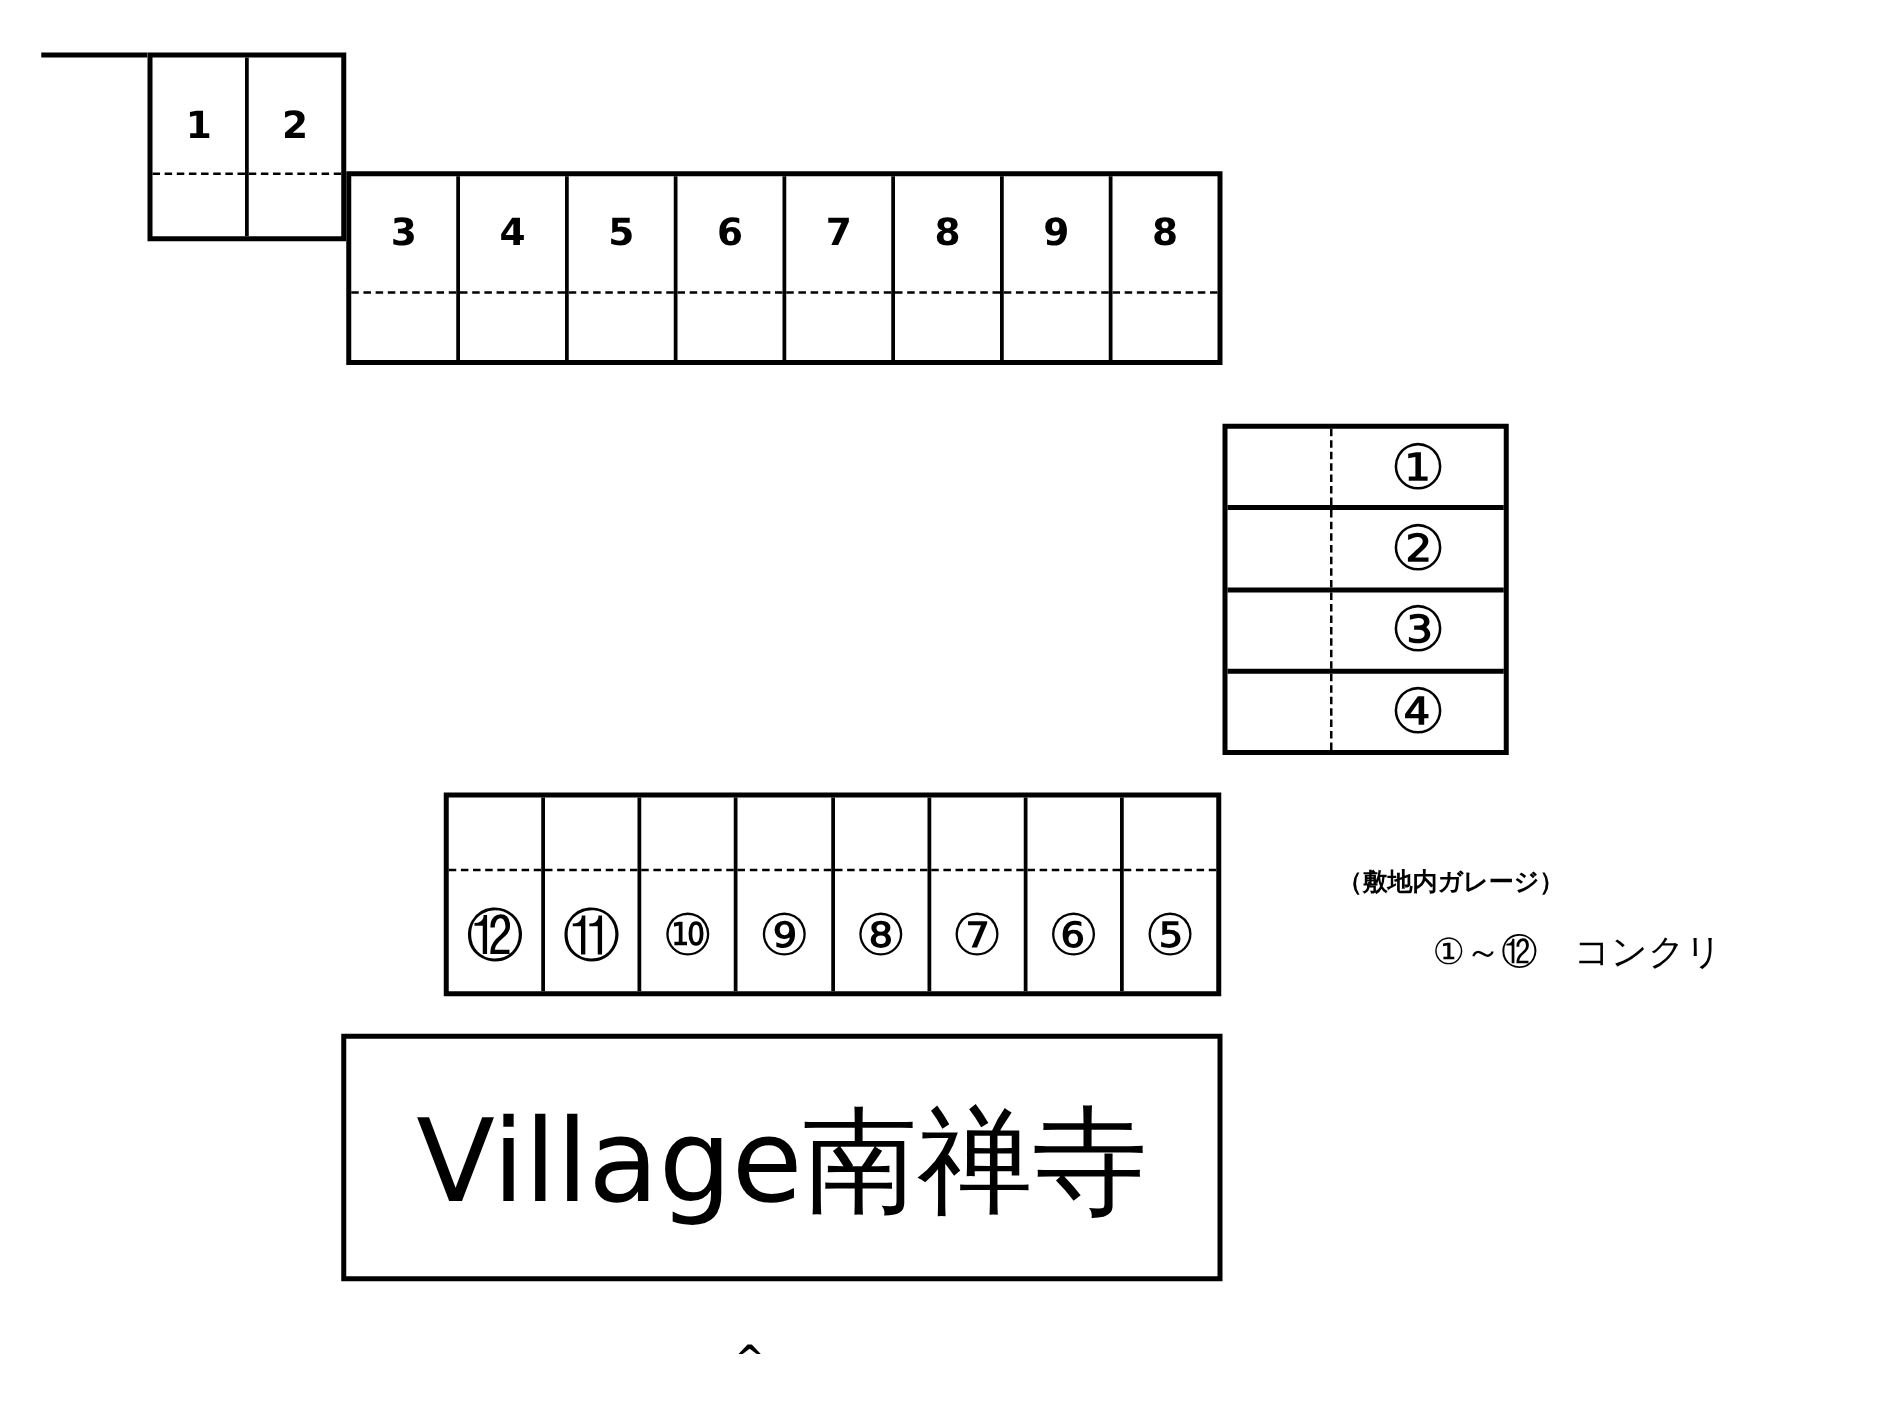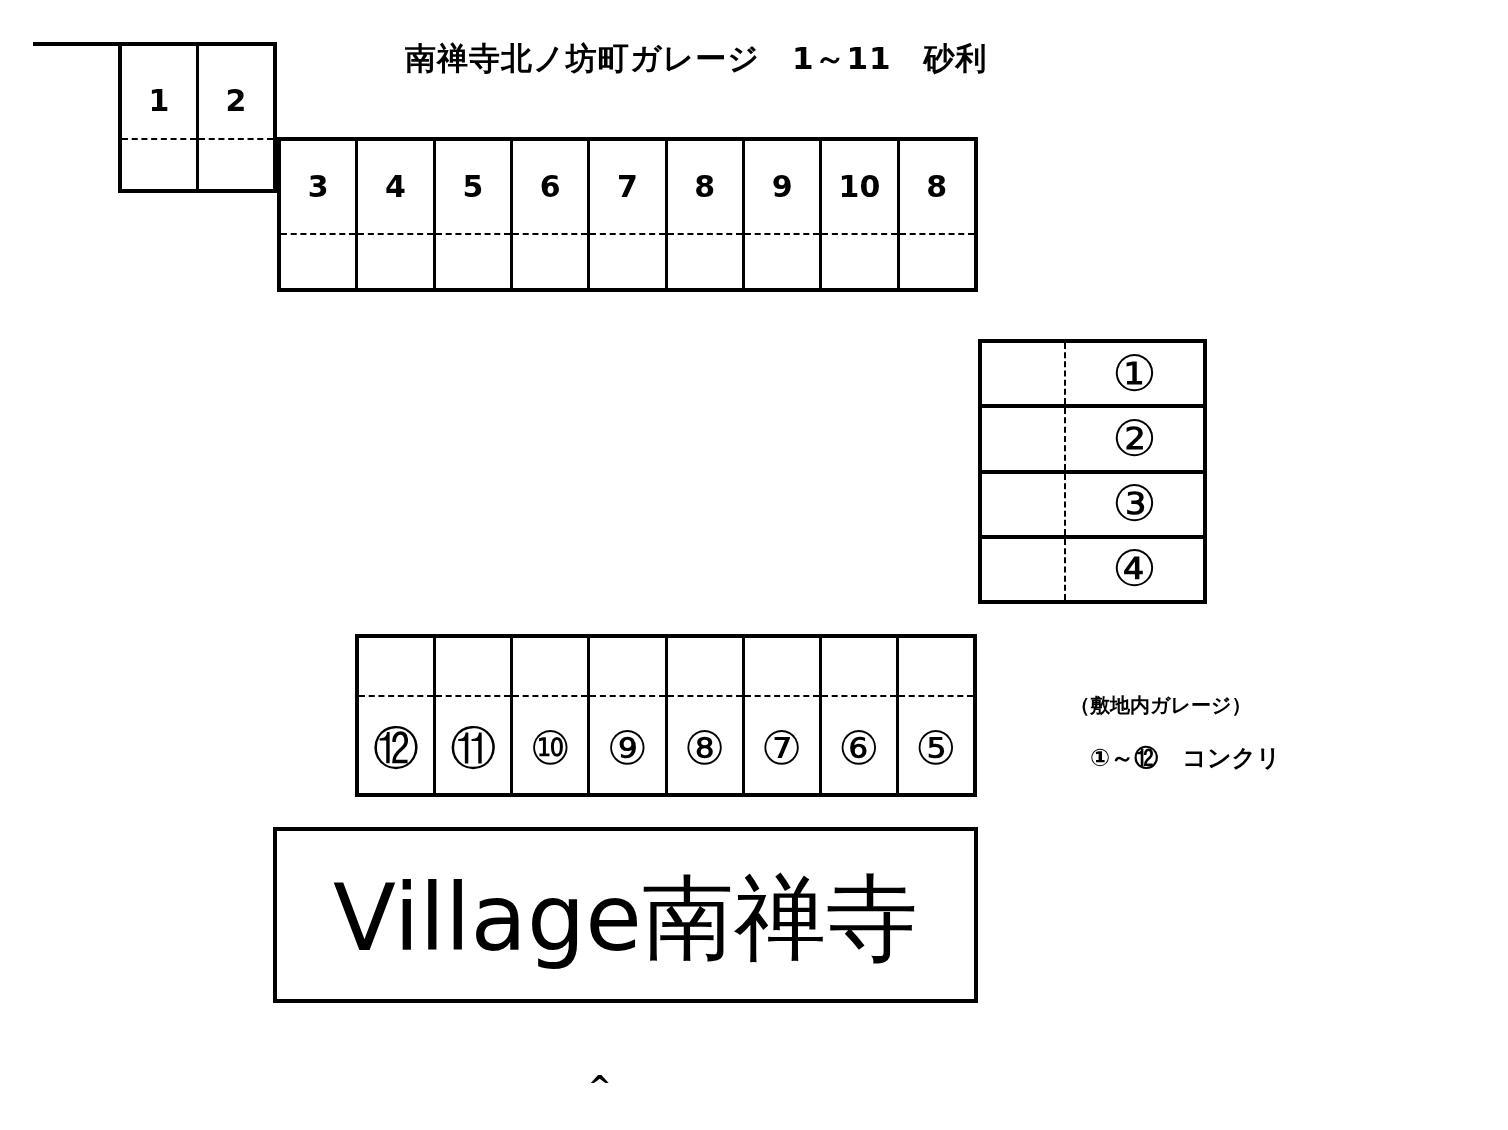--- a/index.html
+++ b/index.html
@@ -48,39 +48,38 @@
     font-weight:normal; font-size:50px; line-height:50px;
   }
 
   
   .map-title {
     position:absolute; left:405px; top:38px;
     font-size:31px; font-weight:bold; letter-spacing:1px; white-space:nowrap;
   }
   .side-l1 { position:absolute; left:1072px; top:646px; font-size:30px; font-weight:bold; white-space:nowrap; }
   .side-l2 { position:absolute; left:1070px; top:692px; font-size:20px; font-weight:bold; white-space:nowrap; }
-  .side-l3 { position:absolute; left:1090px; top:742px; font-size:24px; font-weight:bold; white-space:nowrap; }
+  .side-l3 { position:absolute; left:1146px; top:742px; font-size:29px; font-weight:normal; white-space:nowrap; }
 
   
   .sign-box {
-    position:absolute; left:273px; top:827px; width:705px; height:176px;
+    position:absolute; left:273px; top:827px; width:705px; height:198px;
     border:4px solid #000; display:flex; align-items:center; justify-content:center;
     padding-top:8px;
   }
   .sign-text { font-size:92px; line-height:92px; white-space:nowrap; }
 
   
   .caret { position:absolute; left:588px; top:1070px; font-size:28px; font-weight:bold; }
 </style>
 </head>
 <body>
 
 <div class="canvas">
 
-  <div class="map-title">南禅寺北ノ坊町ガレージ　1～11　砂利</div>
 
   <div class="stub-line"></div>
 
   <div class="lot lotA">
     <div class="cell">
       <span class="num">1</span>
       <div class="dash-h"></div>
     </div>
     <div class="cell">
       <span class="num">2</span>
@@ -108,24 +107,20 @@
     <div class="cell">
       <span class="num">7</span>
       <div class="dash-h"></div>
     </div>
     <div class="cell">
       <span class="num">8</span>
       <div class="dash-h"></div>
     </div>
     <div class="cell">
       <span class="num">9</span>
-      <div class="dash-h"></div>
-    </div>
-    <div class="cell">
-      <span class="num">10</span>
       <div class="dash-h"></div>
     </div>
     <div class="cell">
       <span class="num">8</span>
       <div class="dash-h"></div>
     </div>
   </div>
 
   <div class="lot lotC">
     <div class="rowC">

